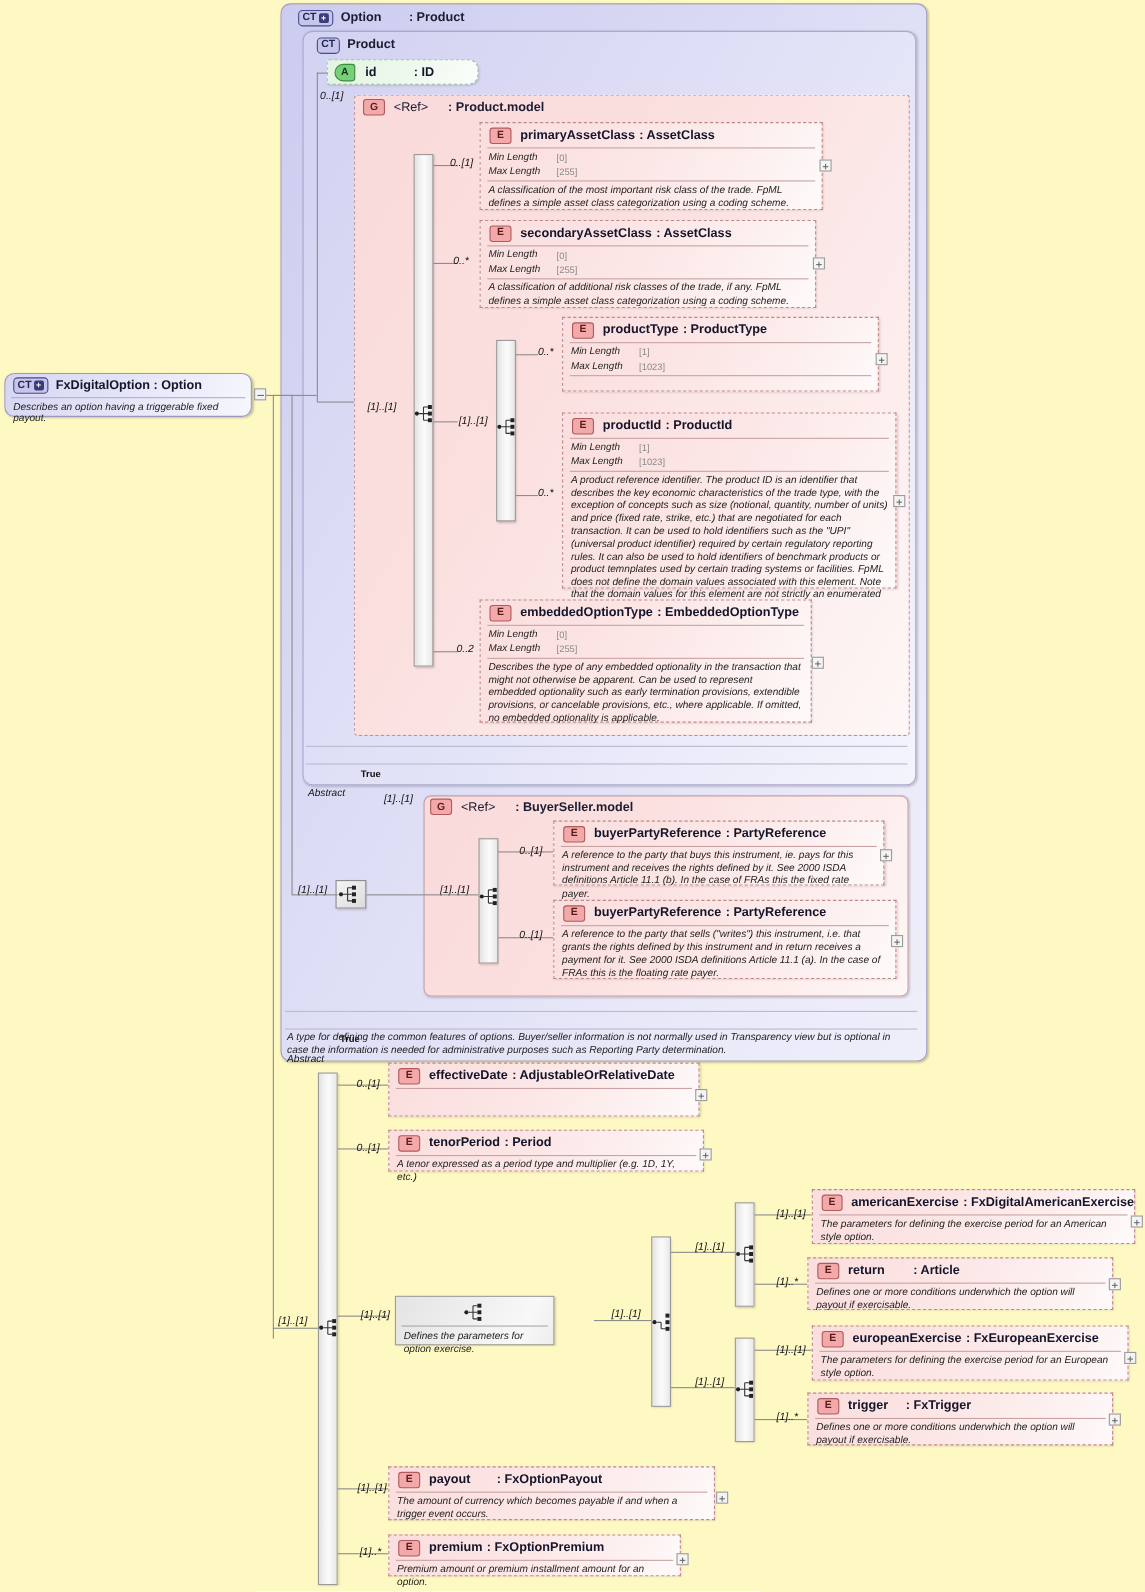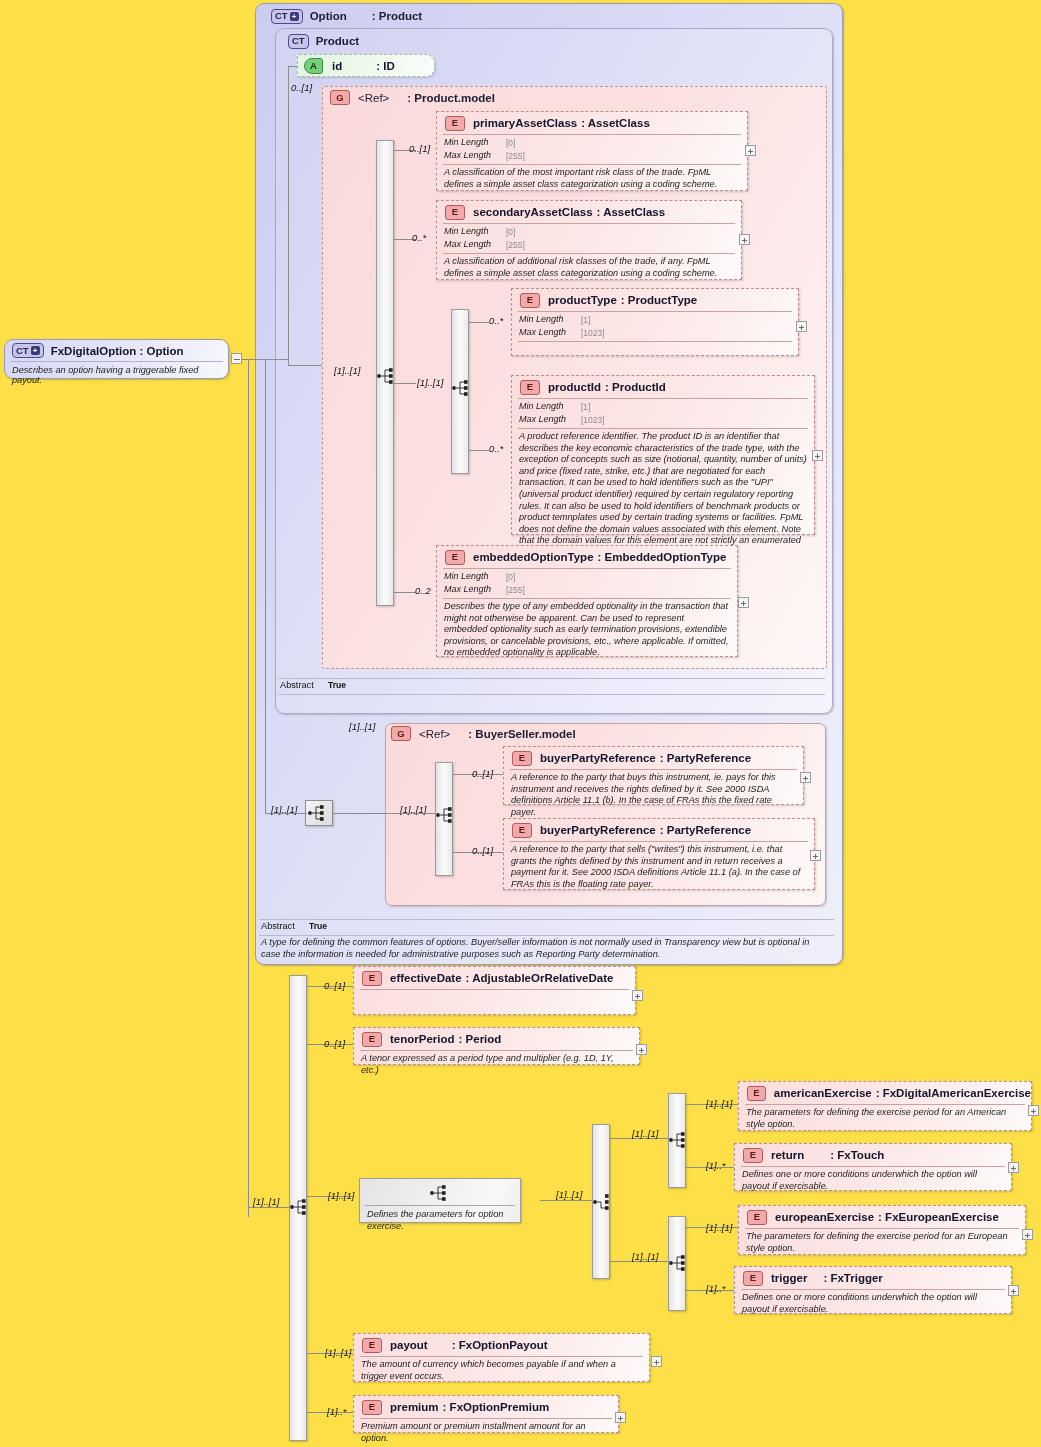--- a/index.html
+++ b/index.html
@@ -5,21 +5,21 @@
   html,body{margin:0;padding:0;background:#ffffff;}
   body{
     font-family:"Liberation Sans", sans-serif;
     -webkit-font-smoothing:antialiased;
   }
   #canvas{
     position:relative;
     width:1041px;
     height:1447px;
     overflow:hidden;
-    background:#fde047;
+    background:#fef9c3;
   }
 
   
   .panel{
     position:absolute;
     box-sizing:border-box;
     border:1px solid #9a9ac0;
     border-radius:9px;
     background:linear-gradient(120deg,#ccccf0 0%,#d9d9f4 35%,#e6e6f8 70%,#efeffb 100%);
     box-shadow:1px 1px 2px rgba(0,0,0,.22);
@@ -172,21 +172,21 @@
     position:absolute;box-sizing:border-box;
     width:11px;height:11px;border:1px solid #9b9b9b;background:#f4f4f4;
   }
   .minusbox:before{content:"";position:absolute;left:2px;top:4.5px;width:6px;height:1px;background:#6c6c6c;}
 
   
   .absrow{
     position:absolute;display:flex;align-items:center;
     font-size:9.2px;color:#111;
   }
-  .absrow .k{width:48px;}
+  .absrow .k{font-style:italic;width:48px;margin-top:36px;}
   .absrow .v{font-weight:bold;font-size:8.6px;}
   .hr{position:absolute;height:1px;background:#b9b9cf;}
   .footdoc{
     position:absolute;font-size:9.2px;font-style:italic;color:#1d1d1d;line-height:11.6px;
   }
 
   
   .rootbox{
     position:absolute;box-sizing:border-box;
     border:1px solid #9a9ac0;border-radius:9px;
@@ -507,21 +507,21 @@
       <span class="gbadge">E</span>
       <span class="ename">tenorPeriod</span>
       <span class="etype">: Period</span>
     </div>
     <div class="sep"></div>
     <div class="doc">A tenor expressed as a period type and multiplier (e.g. 1D, 1Y, etc.)</div>
   </div>
   <div class="card" style="left:324px;top:1038px;">0..[1]</div>
   <div class="plusbox" style="left:636px;top:1044px;"></div>
 
-  <div class="seqbox" style="left:359px;top:1178px;width:162px;height:45px;">
+  <div class="seqbox" style="left:359px;top:1178px;width:145px;height:45px;">
     <svg style="display:block;margin:4px auto 2px auto;width:22px;height:20px;" viewBox="0 0 22 20">
       <circle cx="3" cy="10" r="1.9" fill="#222"></circle>
       <path d="M5 10 H9 M9 4 V16 M9 4 H13 M9 10 H13 M9 16 H13" stroke="#333" stroke-width="1" fill="none"></path>
       <rect x="13" y="2.2" width="3.6" height="3.6" fill="#222"></rect>
       <rect x="13" y="8.2" width="3.6" height="3.6" fill="#222"></rect>
       <rect x="13" y="14.2" width="3.6" height="3.6" fill="#222"></rect>
     </svg>
     <div class="sep"></div>
     <div class="doc" style="text-align:left;padding-top:3px;">Defines the parameters for option exercise.</div>
   </div>
@@ -573,21 +573,21 @@
     <div class="sep"></div>
     <div class="doc">The parameters for defining the exercise period for an American style option.</div>
   </div>
   <div class="card" style="left:706px;top:1098px;">[1]..[1]</div>
   <div class="plusbox" style="left:1028px;top:1105px;"></div>
 
   <div class="ebox" style="left:734px;top:1143px;width:278px;height:48px;">
     <div class="ehd">
       <span class="gbadge">E</span>
       <span class="ename">return</span>
-      <span class="etype" style="margin-left:26px;">: FxTouch</span>
+      <span class="etype" style="margin-left:26px;">: Article</span>
     </div>
     <div class="sep"></div>
     <div class="doc">Defines one or more conditions underwhich the option will payout if exercisable.</div>
   </div>
   <div class="card" style="left:706px;top:1160px;">[1]..*</div>
   <div class="plusbox" style="left:1008px;top:1162px;"></div>
 
   <div class="ebox" style="left:738px;top:1205px;width:288px;height:50px;">
     <div class="ehd">
       <span class="gbadge">E</span>

